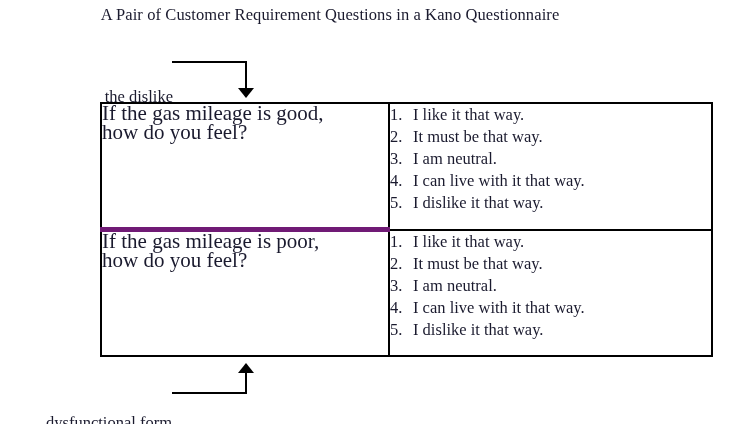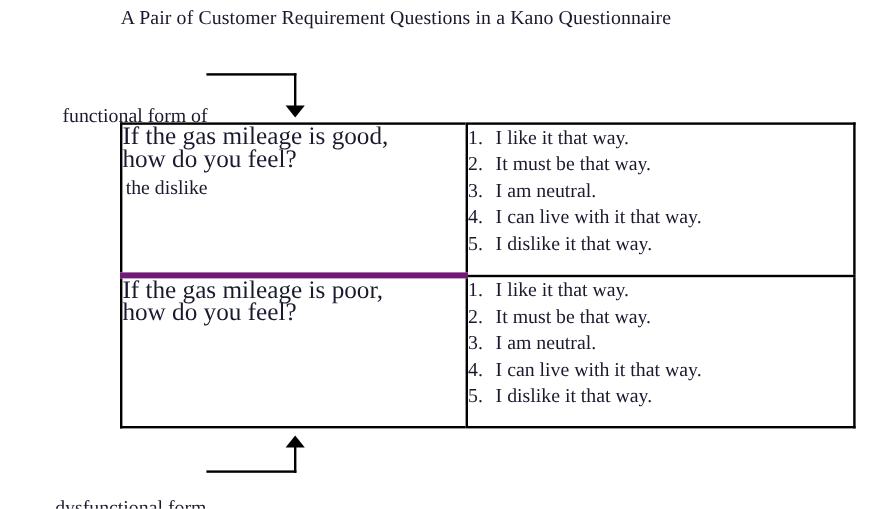--- a/index.html
+++ b/index.html
@@ -171,21 +171,20 @@
   }
 </style>
 </head>
 <body>
 
 <div class="figure-root">
 
   <div class="figure-title">A Pair of Customer Requirement Questions in a Kano Questionnaire</div>
 
   <div class="callout-label callout-functional">
-    <span class="line-1">functional form of</span>
     <span class="line-2">the dislike</span>
   </div>
   <div class="leader leader-top-h"></div>
   <div class="leader leader-top-v"></div>
   <div class="arrowhead arrowhead-down"></div>
 
   <div class="callout-label callout-dysfunctional">
     <span class="line-1">dysfunctional form</span>
     
   </div>

